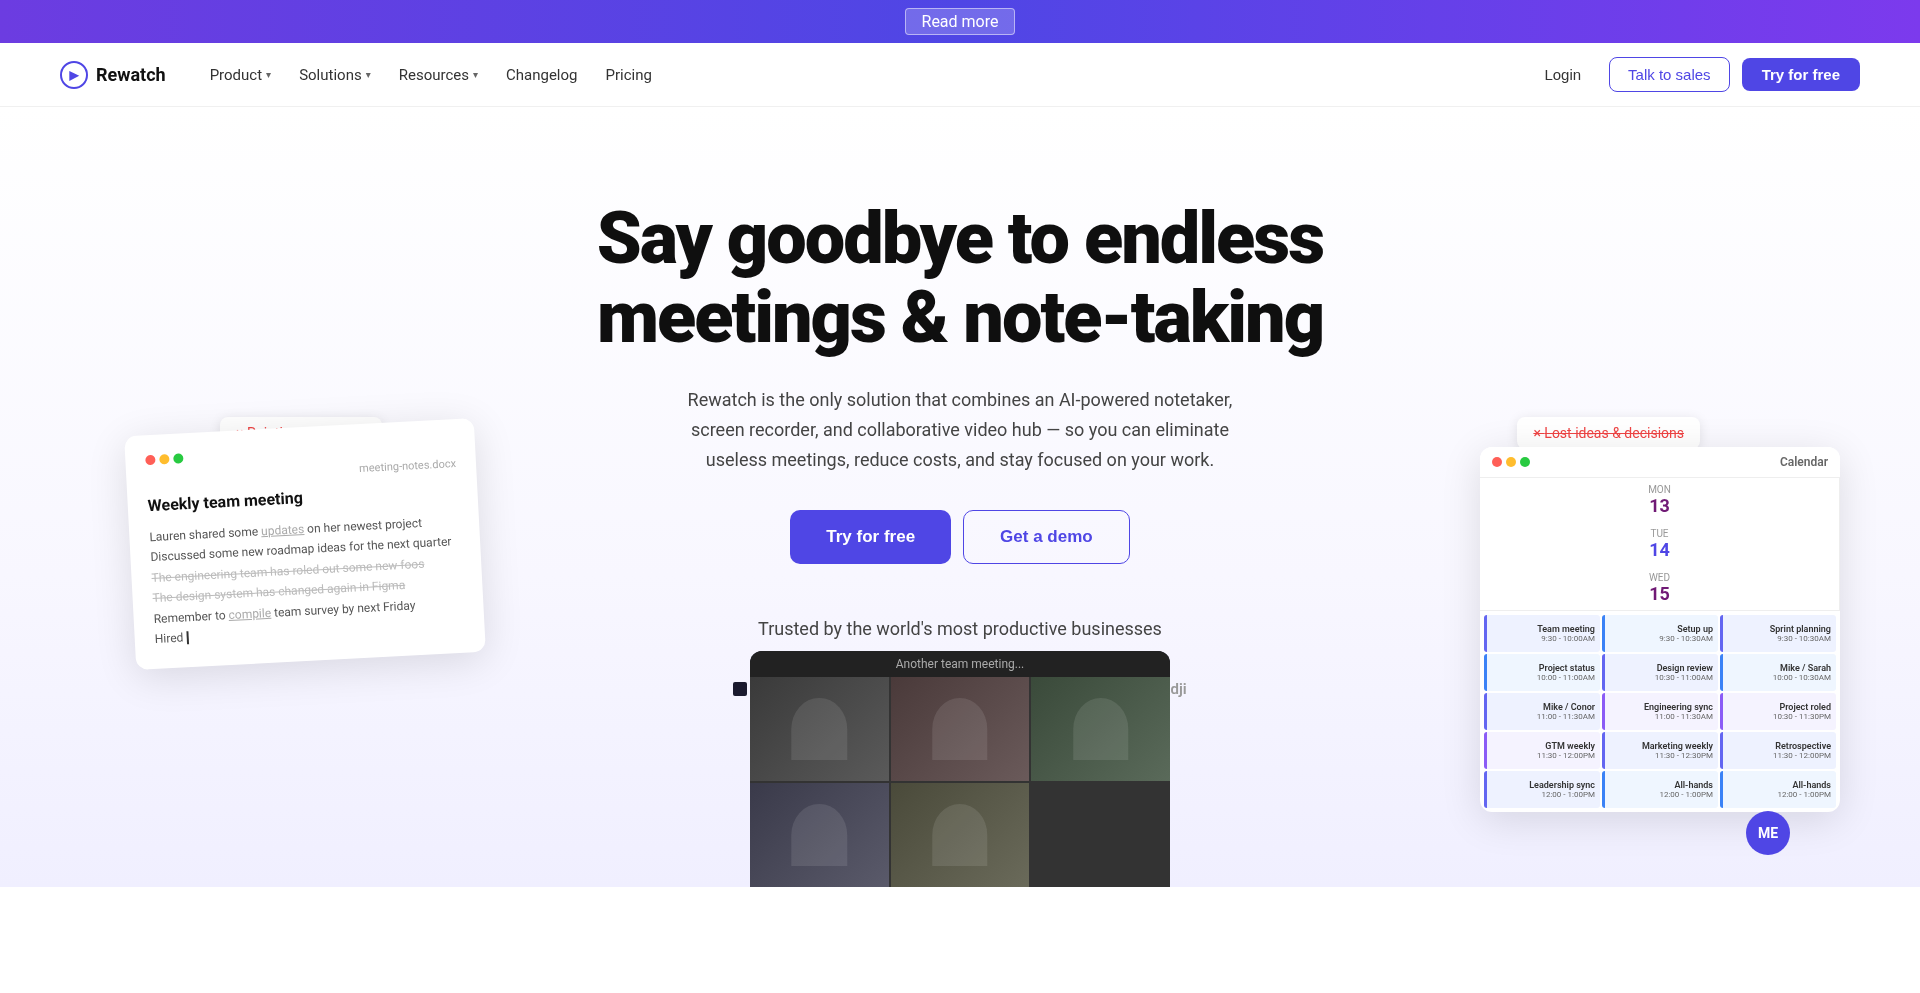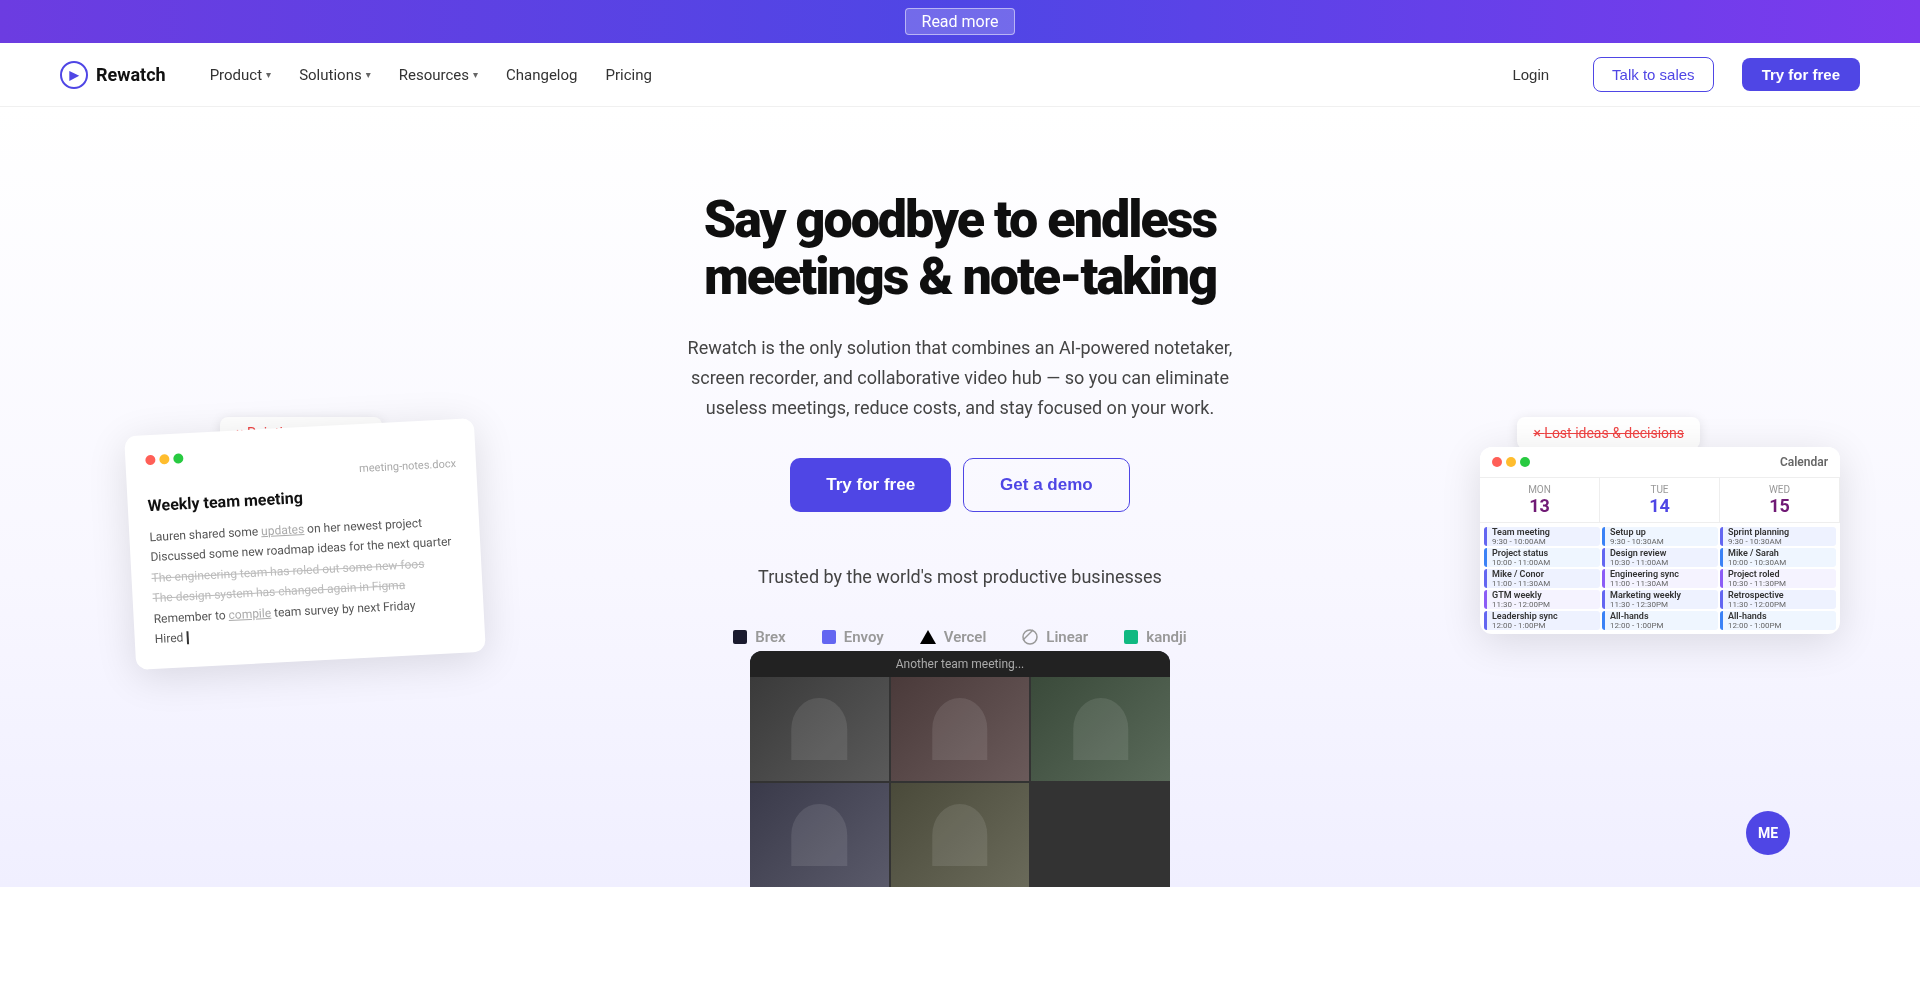--- a/index.html
+++ b/index.html
@@ -79,21 +79,21 @@
       padding: 8px 12px;
       color: #333;
       text-decoration: none;
       font-size: 15px;
       border-radius: 6px;
     }
     .nav-links li a .chevron { font-size: 10px; color: #666; }
     .nav-right {
       display: flex;
       align-items: center;
-      gap: 28px;
+      gap: 12px;
     }
     .btn-login {
       padding: 8px 16px;
       color: #333;
       background: transparent;
       border: none;
       font-size: 15px;
       cursor: pointer;
       border-radius: 6px;
     }
@@ -121,26 +121,26 @@
     
     .hero {
       text-align: center;
       padding: 80px 20px 20px;
       position: relative;
       overflow: hidden;
       background: linear-gradient(180deg, #fff 0%, #f8f7ff 60%, #f0efff 100%);
       min-height: 780px;
     }
     .hero h1 {
-      font-size: 52px;
+      font-size: 72px;
       font-weight: 900;
       color: #0f0f0f;
       line-height: 1.1;
       max-width: 780px;
-      margin: 4px auto 28px;
+      margin: 12px auto 28px;
       letter-spacing: -2px;
     }
     .hero p {
       font-size: 18px;
       color: #444;
       max-width: 580px;
       margin: 0 auto 36px;
       line-height: 1.65;
     }
     .hero-buttons {
@@ -308,21 +308,21 @@
     .calendar-header .dot.yellow { background: #ffbd2e; }
     .calendar-header .dot.green { background: #28ca41; }
     .calendar-title {
       font-size: 12px;
       font-weight: 600;
       color: #666;
       margin-left: auto;
     }
     .calendar-days {
       display: grid;
-      grid-template-columns: repeat(3, 1fr);
+      grid-template-columns: repeat(1, 1fr);
       border-bottom: 1px solid #eee;
     }
     .cal-day-header {
       padding: 6px 8px;
       text-align: center;
       border-right: 1px solid #eee;
     }
     .cal-day-header .day-name {
       font-size: 10px;
       color: #999;
@@ -340,23 +340,24 @@
       display: grid;
       grid-template-columns: repeat(3, 1fr);
       padding: 4px;
       gap: 2px;
     }
     .cal-col { display: flex; flex-direction: column; gap: 2px; }
     .cal-event {
       background: #EEF2FF;
       border-left: 3px solid #6366F1;
       border-radius: 3px;
-      padding: 0 5px;
+      padding: 9px 5px;
       font-size: 9px;
       color: #333;
+      text-align: right;
     }
     .cal-event .event-name { font-weight: 600; font-size: 9px; }
     .cal-event .event-time { color: #666; font-size: 8px; }
     .cal-event.purple { background: #F5F3FF; border-color: #8B5CF6; }
     .cal-event.blue { background: #EFF6FF; border-color: #3B82F6; }
 
     
     .video-grid {
       position: absolute;
       bottom: 0;

